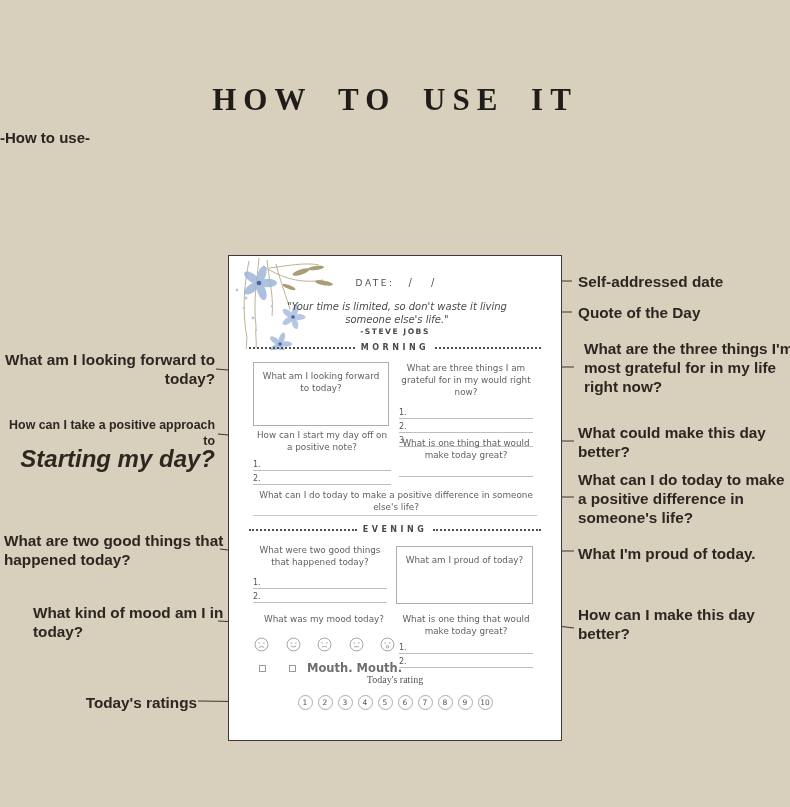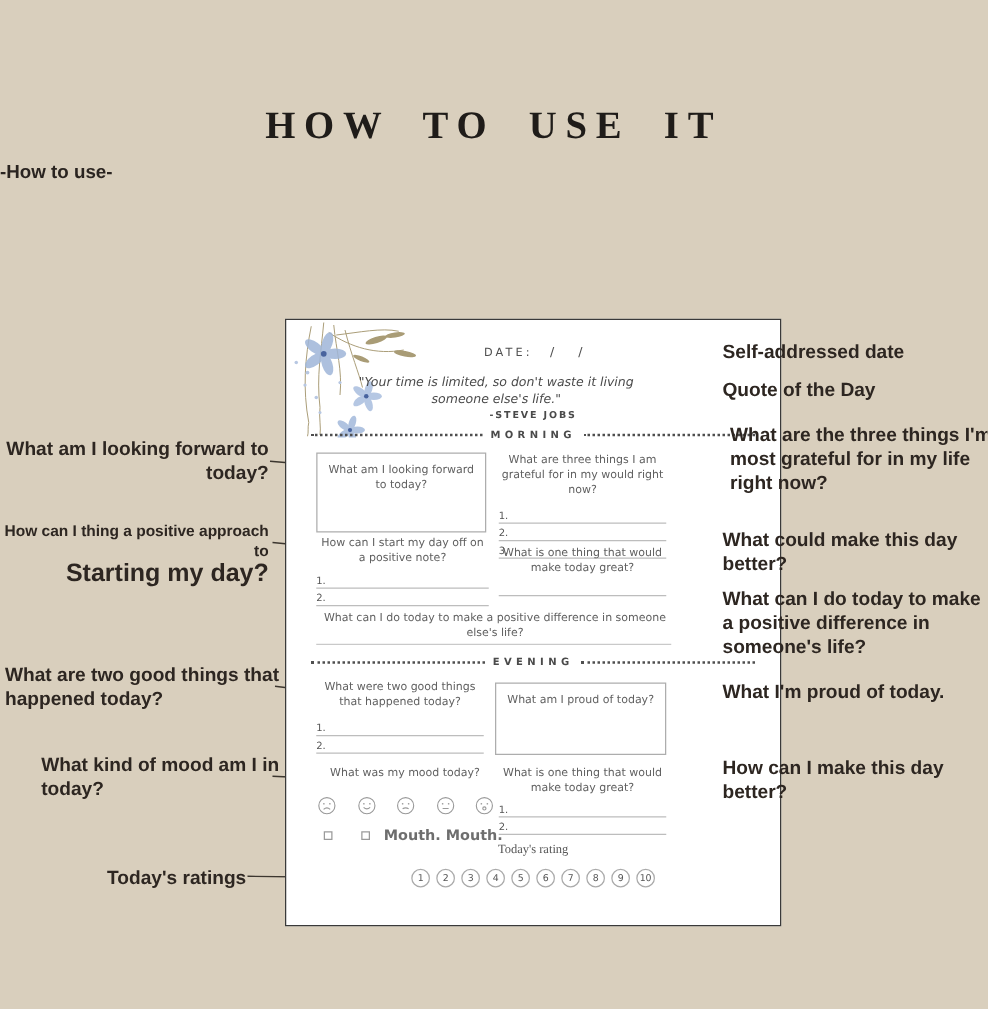--- a/index.html
+++ b/index.html
@@ -25,25 +25,25 @@
     font-weight:700;font-size:15px;color:#2a2420;
   }
 
   
   .leaders{position:absolute;top:0;left:0;pointer-events:none;}
   .leaders line{stroke:#3c362f;stroke-width:1.1;}
 
   
   .ann{position:absolute;font-weight:700;font-size:15.3px;line-height:19px;color:#2d2621;}
   .ann-intro{display:block;font-size:12.4px;line-height:16px;}
-  .ann-main{display:block;font-size:20px;line-height:20px;}
+  .ann-main{display:block;font-size:24px;line-height:20px;font-style:italic;}
 
   
   .page{
-    position:absolute;left:228px;top:255px;width:397px;height:486px;
+    position:absolute;left:228px;top:255px;width:334px;height:486px;
     background:#ffffff;border:1px solid #3a3a3a;box-sizing:border-box;
     font-family:"DejaVu Sans", sans-serif;color:#636363;
   }
   .page *{box-sizing:border-box;}
   .floral{position:absolute;top:0;left:0;}
   .date-row{
     position:absolute;top:21px;left:0;width:100%;
     display:flex;justify-content:center;align-items:baseline;gap:14px;
     font-size:9px;color:#4f4f4f;
   }
@@ -307,21 +307,21 @@
       <span class="rcircle">6</span>
       <span class="rcircle">7</span>
       <span class="rcircle">8</span>
       <span class="rcircle">9</span>
       <span class="rcircle">10</span>
     </div>
   </div>
 
   <div class="ann" style="top:350px;left:3px;width:212px;text-align:right;">What am I looking forward to today?</div>
   <div class="ann" style="top:417px;left:0;width:215px;text-align:right;">
-    <span class="ann-intro">How can I thing a positive approach to</span>
+    <span class="ann-intro">How can I take a positive approach to</span>
     <span class="ann-main">Starting my day?</span>
   </div>
   <div class="ann" style="top:531px;left:4px;width:228px;text-align:left;">What are two good things that happened today?</div>
   <div class="ann" style="top:603px;left:33px;width:198px;text-align:left;">What kind of mood am I in today?</div>
   <div class="ann" style="top:693px;left:60px;width:137px;text-align:right;">Today's ratings</div>
 
   <div class="ann" style="top:272px;left:578px;width:205px;">Self-addressed date</div>
   <div class="ann" style="top:303px;left:578px;width:205px;">Quote of the Day</div>
   <div class="ann" style="top:339px;left:584px;width:212px;">What are the three things I'm most grateful for in my life right now?</div>
   <div class="ann" style="top:423px;left:578px;width:195px;">What could make this day better?</div>

